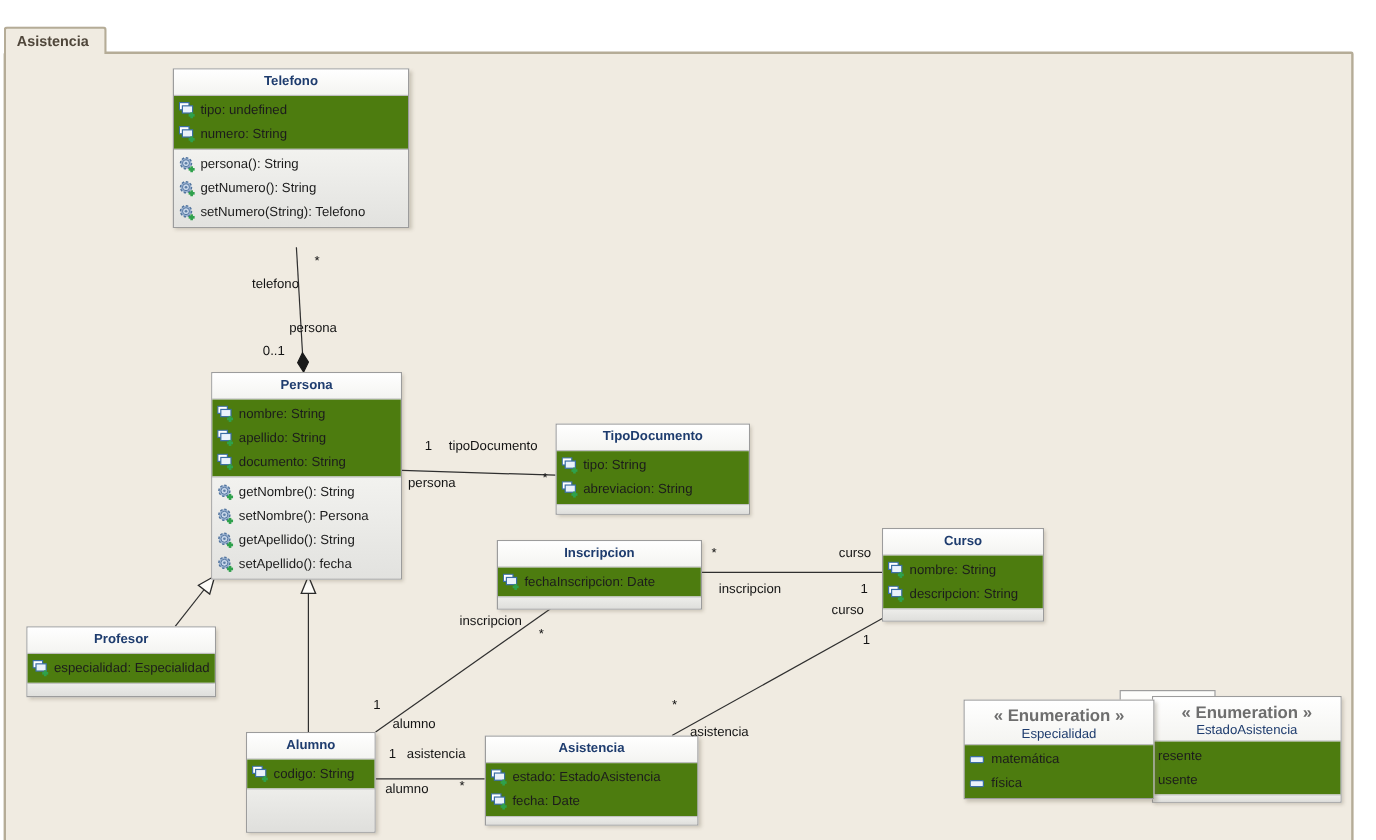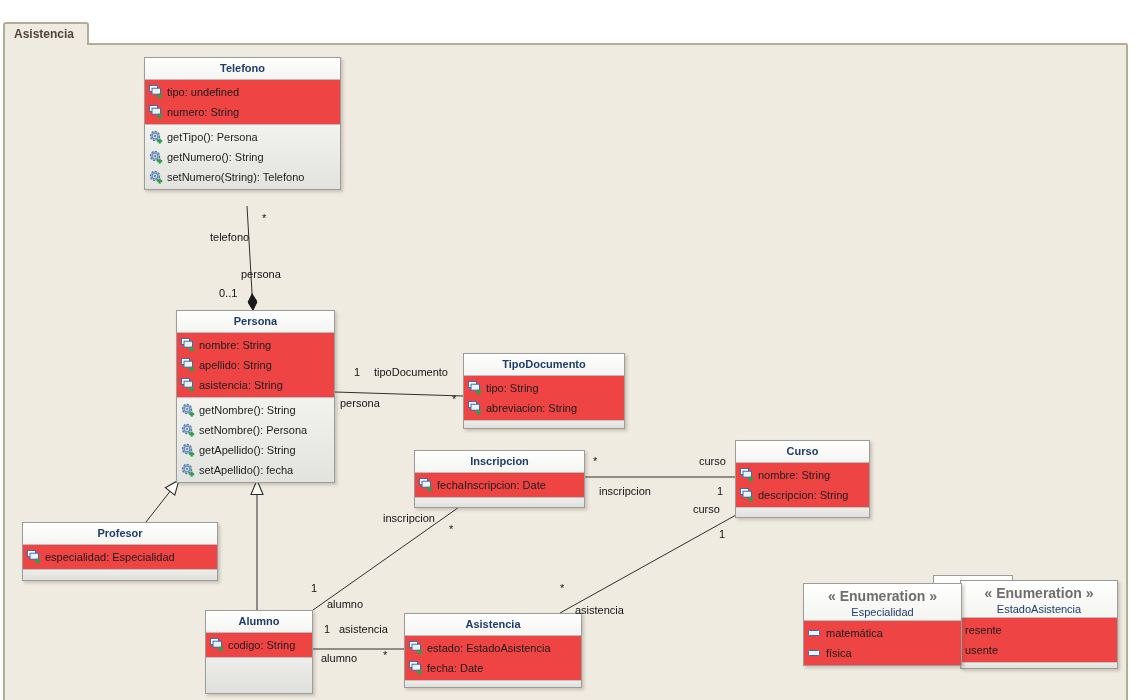--- a/index.html
+++ b/index.html
@@ -9,21 +9,21 @@
   .tab{position:absolute;left:3px;top:3px;width:86px;height:23px;background:#F0EBE1;
        border:2px solid #B5AC97;border-bottom:none;border-radius:3px 3px 0 0;z-index:5;
        font-size:12px;font-weight:bold;color:#4F463A;line-height:21px;padding-left:9px;box-sizing:border-box;}
   #edges-svg{position:absolute;left:0;top:0;z-index:2;}
   .uml-box{position:absolute;z-index:3;background:#fff;border:1px solid #9C9C9C;
            box-shadow:2px 2px 3px rgba(110,100,80,0.30);font-size:11px;box-sizing:border-box;}
   .uml-title{height:21px;line-height:20px;text-align:center;font-weight:bold;color:#1E3C6E;
              background:linear-gradient(#ffffff,#F4F4F1);border-bottom:1px solid #BDBDBD;
              white-space:nowrap;overflow:hidden;}
   .uml-section{padding:2px 0;box-sizing:border-box;overflow:hidden;}
-  .attrs{background:#ef4444;}
+  .attrs{background:#4d7c0f;}
   .ops{background:linear-gradient(#F2F2EF,#E2E2DF);border-top:1px solid #BDBDBD;}
   .strip{background:linear-gradient(#EDEDEA,#DFDFDC);border-top:1px solid #C3C3C3;padding:0;}
   .member{height:20px;display:flex;align-items:center;gap:4px;padding:0 4px;
           white-space:nowrap;color:#1C1C1C;}
   .member .icon{display:inline-flex;width:14px;height:14px;flex:0 0 14px;}
   .enum-header{background:linear-gradient(#ffffff,#F4F4F1);border-bottom:1px solid #BDBDBD;
                text-align:center;height:37px;box-sizing:border-box;padding-top:4px;}
   .stereotype{font-size:14px;font-weight:bold;color:#6E6E6E;}
   .enum-name{font-size:11px;font-weight:normal;color:#1E3C6E;margin-top:2px;}
   .fragment{position:absolute;z-index:2;background:#FDFDFB;border:1px solid #9C9C9C;}
@@ -126,21 +126,21 @@
         <div class="member">
           <span class="icon">
             <svg width="14" height="14" viewBox="0 0 14 14">
               <circle cx="6" cy="6" r="4.6" fill="#9FB6D4" stroke="#51749E" stroke-width="1.2" stroke-dasharray="2 1.5"></circle>
               <circle cx="6" cy="6" r="2.9" fill="#C7D6EA" stroke="#51749E" stroke-width="0.8"></circle>
               <circle cx="6" cy="6" r="1.1" fill="#5E7FA6"></circle>
               <rect x="9.6" y="8.6" width="2.2" height="5" fill="#2FA14C"></rect>
               <rect x="8.2" y="10" width="5" height="2.2" fill="#2FA14C"></rect>
             </svg>
           </span>
-          <span>getTipo(): Persona</span>
+          <span>persona(): String</span>
         </div>
         <div class="member">
           <span class="icon">
             <svg width="14" height="14" viewBox="0 0 14 14">
               <circle cx="6" cy="6" r="4.6" fill="#9FB6D4" stroke="#51749E" stroke-width="1.2" stroke-dasharray="2 1.5"></circle>
               <circle cx="6" cy="6" r="2.9" fill="#C7D6EA" stroke="#51749E" stroke-width="0.8"></circle>
               <circle cx="6" cy="6" r="1.1" fill="#5E7FA6"></circle>
               <rect x="9.6" y="8.6" width="2.2" height="5" fill="#2FA14C"></rect>
               <rect x="8.2" y="10" width="5" height="2.2" fill="#2FA14C"></rect>
             </svg>
@@ -188,21 +188,21 @@
         </div>
         <div class="member">
           <span class="icon">
             <svg width="14" height="14" viewBox="0 0 14 14">
               <rect x="0.5" y="0.5" width="8" height="6" fill="#FFFFFF" stroke="#3B6EA5"></rect>
               <rect x="3" y="3.2" width="8.5" height="6" fill="#EAF2FB" stroke="#3B6EA5"></rect>
               <rect x="9.6" y="8.6" width="2.2" height="5" fill="#2FA14C"></rect>
               <rect x="8.2" y="10" width="5" height="2.2" fill="#2FA14C"></rect>
             </svg>
           </span>
-          <span>asistencia: String</span>
+          <span>documento: String</span>
         </div>
       </div>
       <div class="uml-section ops">
         <div class="member">
           <span class="icon">
             <svg width="14" height="14" viewBox="0 0 14 14">
               <circle cx="6" cy="6" r="4.6" fill="#9FB6D4" stroke="#51749E" stroke-width="1.2" stroke-dasharray="2 1.5"></circle>
               <circle cx="6" cy="6" r="2.9" fill="#C7D6EA" stroke="#51749E" stroke-width="0.8"></circle>
               <circle cx="6" cy="6" r="1.1" fill="#5E7FA6"></circle>
               <rect x="9.6" y="8.6" width="2.2" height="5" fill="#2FA14C"></rect>
@@ -315,21 +315,21 @@
               <rect x="3" y="3.2" width="8.5" height="6" fill="#EAF2FB" stroke="#3B6EA5"></rect>
               <rect x="9.6" y="8.6" width="2.2" height="5" fill="#2FA14C"></rect>
               <rect x="8.2" y="10" width="5" height="2.2" fill="#2FA14C"></rect>
             </svg>
           </span>
           <span>descripcion: String</span>
         </div>
       </div>
       <div class="uml-section strip" style="height: 10px;"></div>
     </div>
-    <div class="uml-box" style="left: 22px; top: 503px; width: 196px;">
+    <div class="uml-box" style="left: 22px; top: 503px; width: 158px;">
       <div class="uml-title">Profesor</div>
       <div class="uml-section attrs">
         <div class="member">
           <span class="icon">
             <svg width="14" height="14" viewBox="0 0 14 14">
               <rect x="0.5" y="0.5" width="8" height="6" fill="#FFFFFF" stroke="#3B6EA5"></rect>
               <rect x="3" y="3.2" width="8.5" height="6" fill="#EAF2FB" stroke="#3B6EA5"></rect>
               <rect x="9.6" y="8.6" width="2.2" height="5" fill="#2FA14C"></rect>
               <rect x="8.2" y="10" width="5" height="2.2" fill="#2FA14C"></rect>
             </svg>

